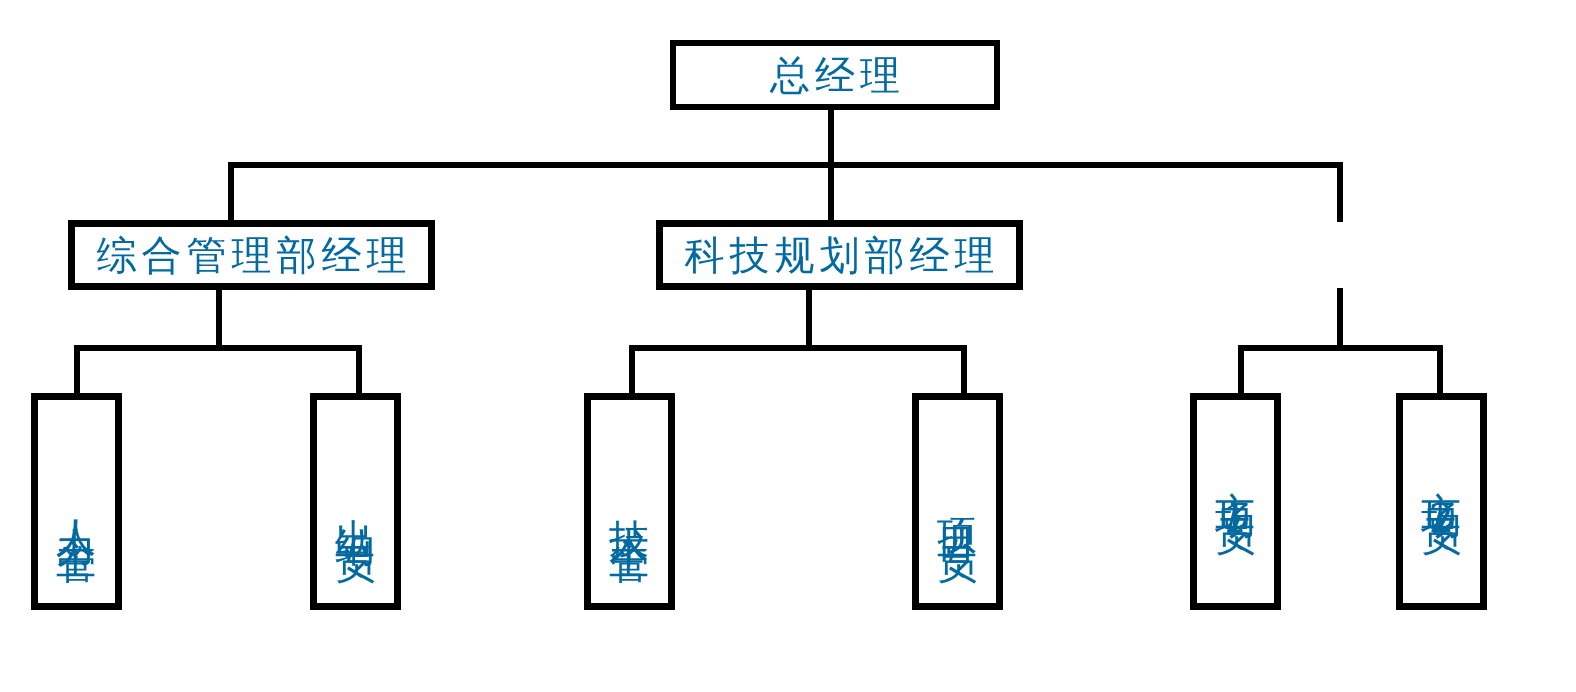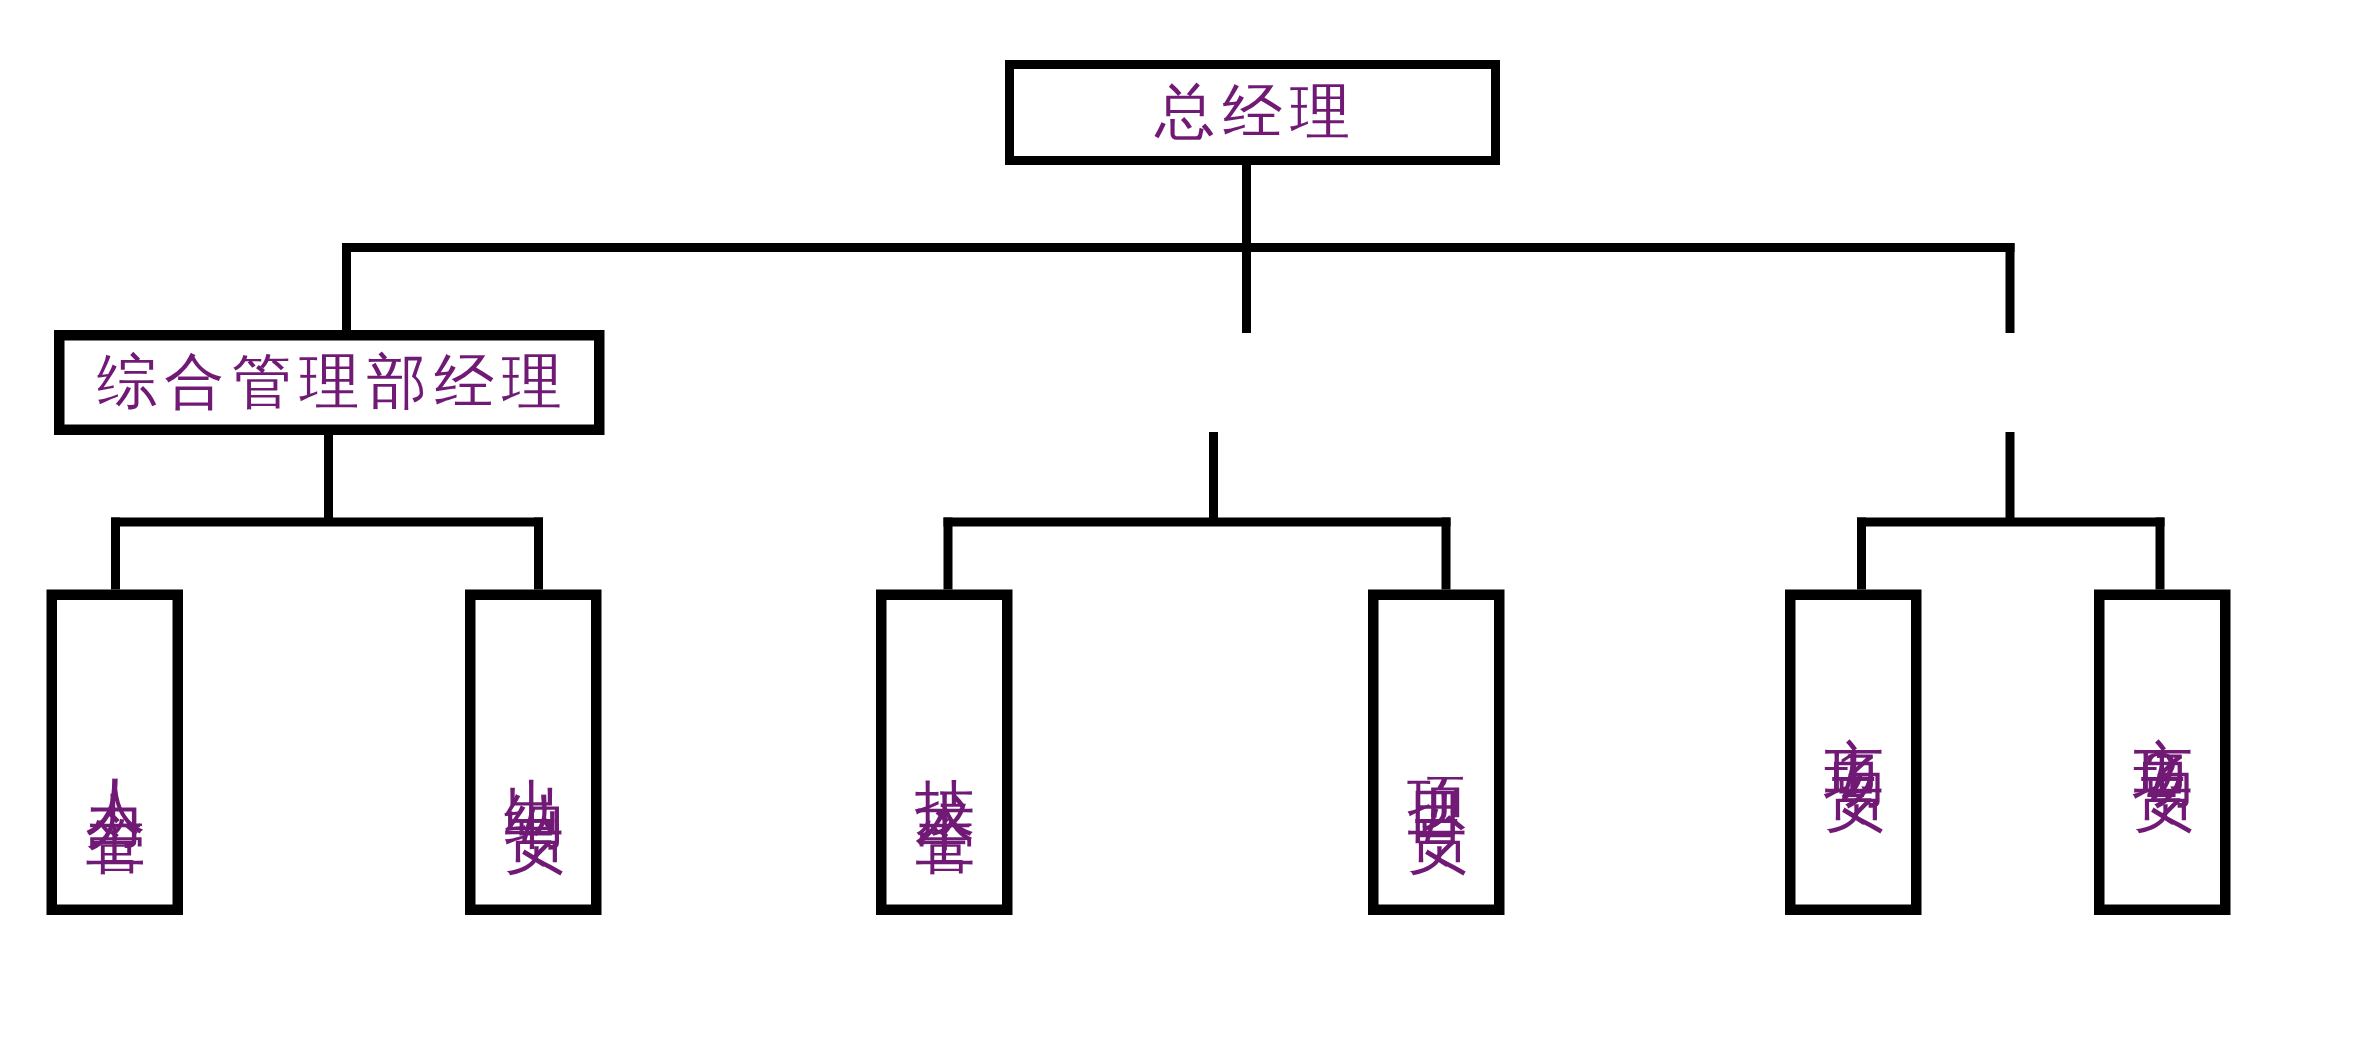--- a/index.html
+++ b/index.html
@@ -23,25 +23,25 @@
   .node-box {
     position: absolute;
     box-sizing: border-box;
     background: #ffffff;
     border: 6px solid #000000;
     display: flex;
     align-items: center;
     justify-content: center;
   }
   .node-box.level-1 { border-width: 6px; }
-  .node-box.level-2 { border-width: 7px; }
+  .node-box.level-2 { border-width: 7px; margin-left: 32px; }
   .node-box.level-3 { border-width: 7px; }
 
   .node-label {
-    color: #701a75;
+    color: #0369a1;
     line-height: 1.05;
     white-space: nowrap;
     text-align: left;
   }
 
   
   .node-box.horizontal .node-label {
     font-family: "DejaVu Serif", serif;
     font-size: 40px;
     letter-spacing: 5px;
@@ -97,20 +97,23 @@
   <div class="conn conn-v" style="left:1437px; top:345px; height:50px;"></div>
 
   <div class="node-box level-1 horizontal" style="left:670px; top:40px; width:330px; height:70px;">
     <span class="node-label">总经理</span>
   </div>
 
   <div class="node-box level-2 horizontal" style="left:36px; top:220px; width:367px; height:70px;">
     <span class="node-label">综合管理部经理</span>
   </div>
 
+  <div class="node-box level-2 horizontal" style="left:624px; top:220px; width:367px; height:70px;">
+    <span class="node-label">科技规划部经理</span>
+  </div>
 
 
   <div class="node-box level-3 vertical" style="left:31px; top:393px; width:91px; height:217px;">
     <span class="node-label">人力主管</span>
   </div>
 
   <div class="node-box level-3 vertical" style="left:310px; top:393px; width:91px; height:217px;">
     <span class="node-label">出纳专员</span>
   </div>
 

